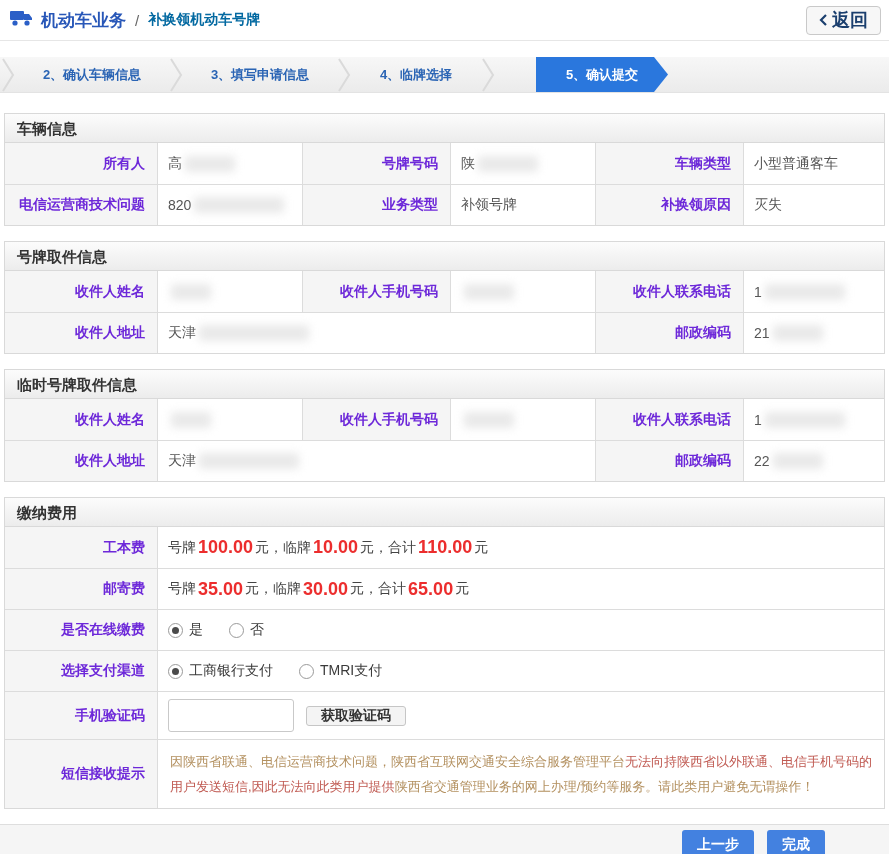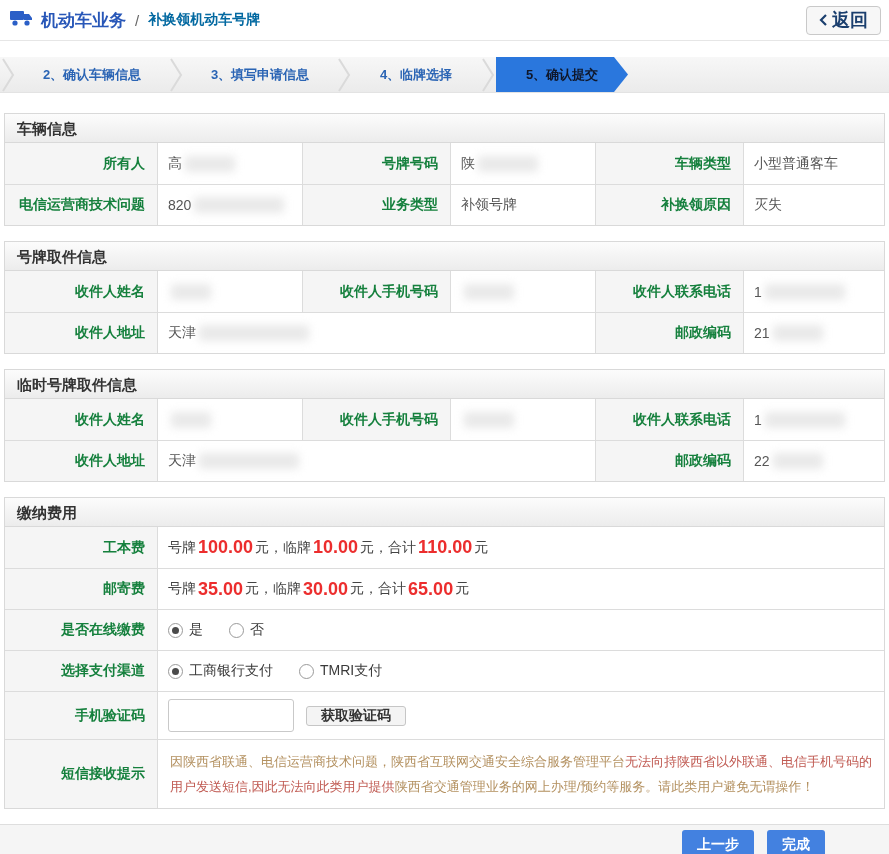--- a/index.html
+++ b/index.html
@@ -16,36 +16,36 @@
   .back-btn { display:flex; align-items:center; gap:5px; height:29px; padding:0 12px;
     background:#f7f7f7; border:1px solid #c9c9c9; border-radius:4px; cursor:pointer;
     font-size:18px; font-weight:bold; color:#1b3f6e; }
 
   
   .stepbar { height:36px; margin-top:16px; display:flex; align-items:stretch;
     background:linear-gradient(#f7f7f7,#ebebeb); border-bottom:1px solid #e3e3e3; }
   .step { display:flex; align-items:center; justify-content:center;
     color:#2a64b4; font-size:13px; font-weight:bold; white-space:nowrap; cursor:pointer; }
   .step.s1{ width:118px; } .step.s2{ width:152px; } .step.s3{ width:152px; } .step.s4{ width:128px; }
-  .step.active { width:132px; background:#2a77dd; color:#0f172a;
-    clip-path:polygon(0 0, calc(100% - 14px) 0, 100% 50%, calc(100% - 14px) 100%, 0 100%); }
+  .step.active { width:132px; background:#2a77dd; color:#ffffff;
+    clip-path:polygon(0 0, calc(100% - 14px) 0, 100% 50%, calc(100% - 14px) 100%, 0 100%);margin-left:40px; }
   .stepsep { width:16px; align-self:center; }
 
   
   .content { padding:20px 4px 0 4px; }
   .sec { border:1px solid #d9d9d9; margin-bottom:15px; }
   .sec-title { height:29px; line-height:29px; padding-left:12px; font-size:15px; font-weight:bold;
     color:#333; background:linear-gradient(#fcfcfc,#ececec); border-bottom:1px solid #d9d9d9; }
   .grid6 { display:grid; grid-template-columns:152px 145px 148px 145px 148px 1fr; }
   .grid2 { display:grid; grid-template-columns:152px 1fr; }
   .cell { min-height:41px; display:flex; align-items:center; font-size:14px;
     border-left:1px solid #dcdcdc; border-top:1px solid #dcdcdc; }
   .cell.c1 { border-left:none; } .cell.r1 { border-top:none; }
   .lab { background:#f5f5f5; justify-content:flex-end; padding:0 12px; font-weight:bold;
-    color:#15803d; text-align:right; }
+    color:#6d28d9; text-align:right; }
   .val { background:#fff; padding:0 10px; color:#555; }
   .span3 { grid-column:2 / 5; }
 
   
   .redact { display:inline-block; height:16px; margin-left:3px; border-radius:2px;
     background:#d7d7d7; filter:blur(4px); opacity:.55; }
   .w40{width:40px;} .w50{width:50px;} .w60{width:60px;} .w80{width:80px;}
   .w90{width:90px;} .w100{width:100px;} .w110{width:110px;}
 
   

